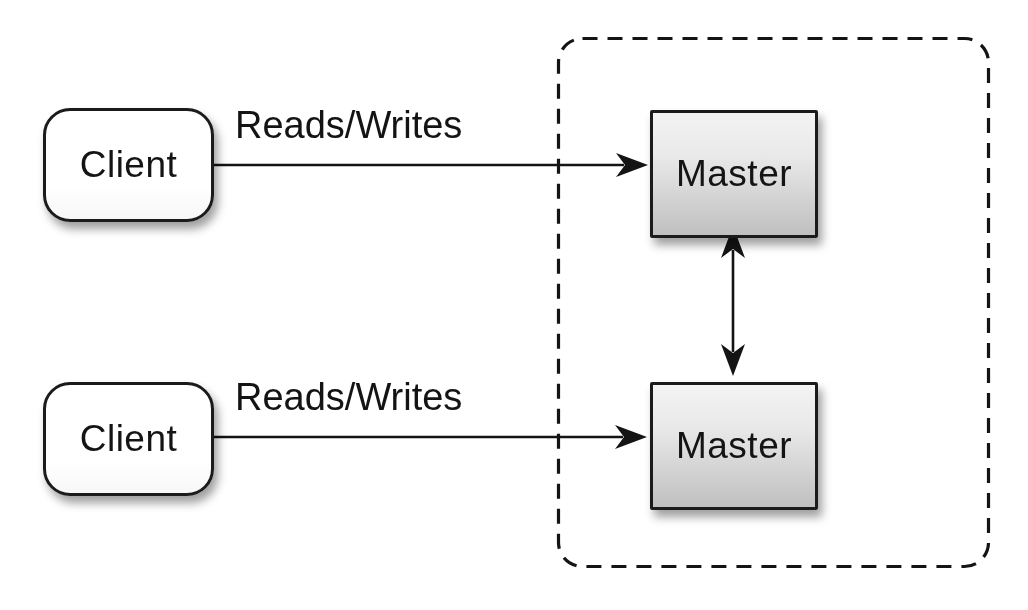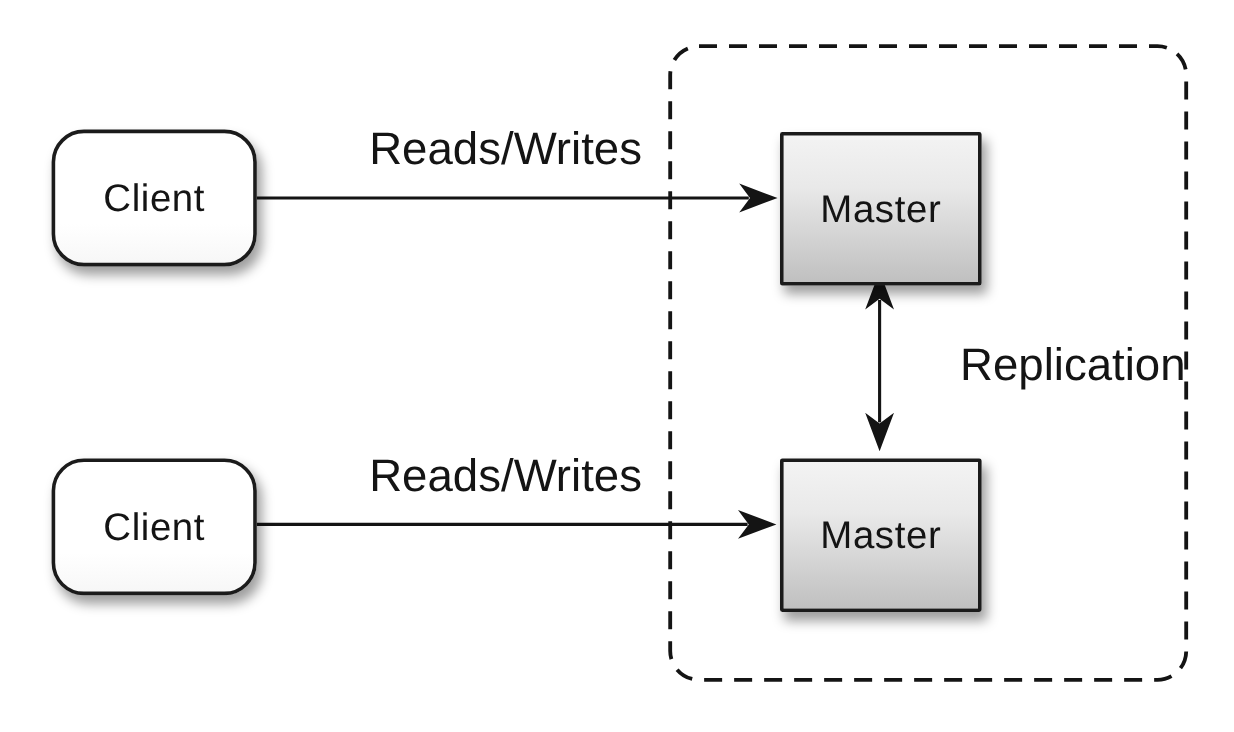--- a/index.html
+++ b/index.html
@@ -22,21 +22,21 @@
     width: 1028px;
     height: 610px;
   }
   .node {
     position: absolute;
     display: flex;
     align-items: center;
     justify-content: center;
     box-sizing: border-box;
     border: 3px solid #1b1b1b;
-    font-size: 32px;
+    font-size: 37px;
     letter-spacing: 0.5px;
     color: #141414;
     box-shadow: 4px 7px 10px rgba(0,0,0,0.38);
     text-align: right;
   }
   .client {
     left: 43px;
     width: 171px;
     height: 114px;
     border-radius: 27px;
@@ -51,21 +51,21 @@
     border-radius: 2px;
     background: linear-gradient(180deg, #f3f3f3 0%, #e9e9e9 35%, #d6d6d6 65%, #c0c0c0 100%);
   }
   .master-top    { top: 110px; }
   .master-bottom { top: 382px; }
   .edge-label {
     position: absolute;
     font-size: 38px;
     line-height: 44px;
     color: #141414;
-    text-align: right;
+    text-align: left;
     white-space: nowrap;
   }
   .label-rw-top    { left: 235px; top: 103px; width: 300px; }
   .label-rw-bottom { left: 235px; top: 375px; width: 300px; }
   .label-repl      { left: 738px; top: 283px; width: 250px; }
 </style>
 </head>
 <body>
 
 <div class="canvas">
@@ -104,15 +104,14 @@
   </div>
 
   <div class="node master master-bottom">
     <span>Master</span>
   </div>
 
   <div class="edge-label label-rw-top">Reads/Writes</div>
 
   <div class="edge-label label-rw-bottom">Reads/Writes</div>
 
-  <div class="edge-label label-repl">Replication</div>
 
 </div>
 
 </body></html>

